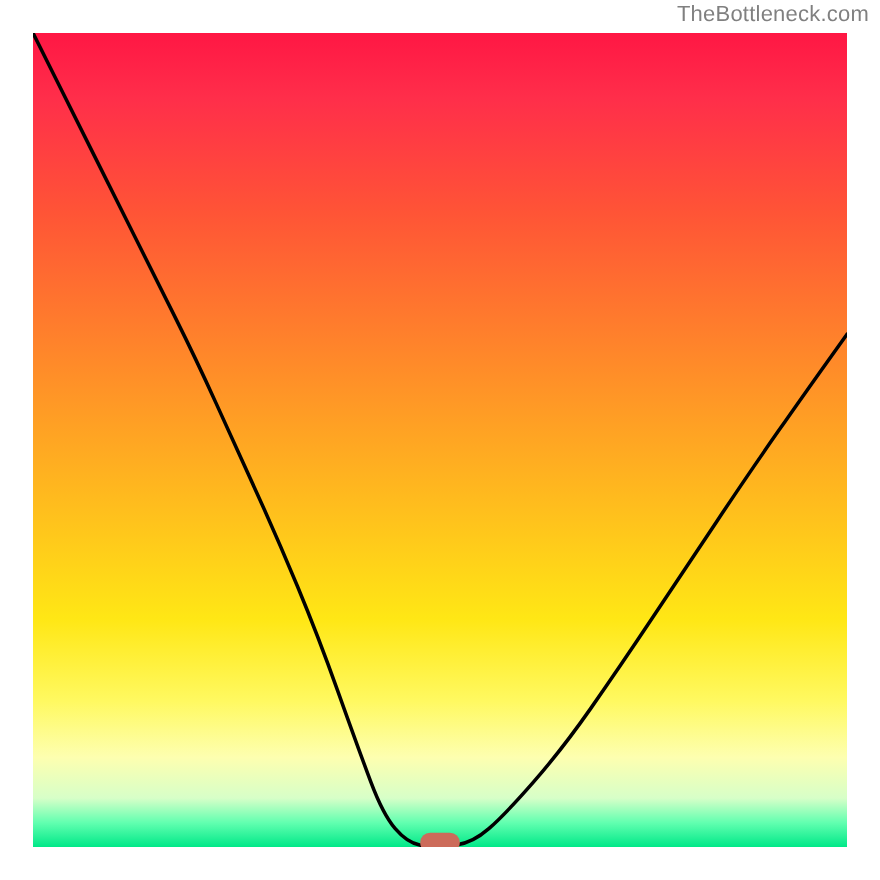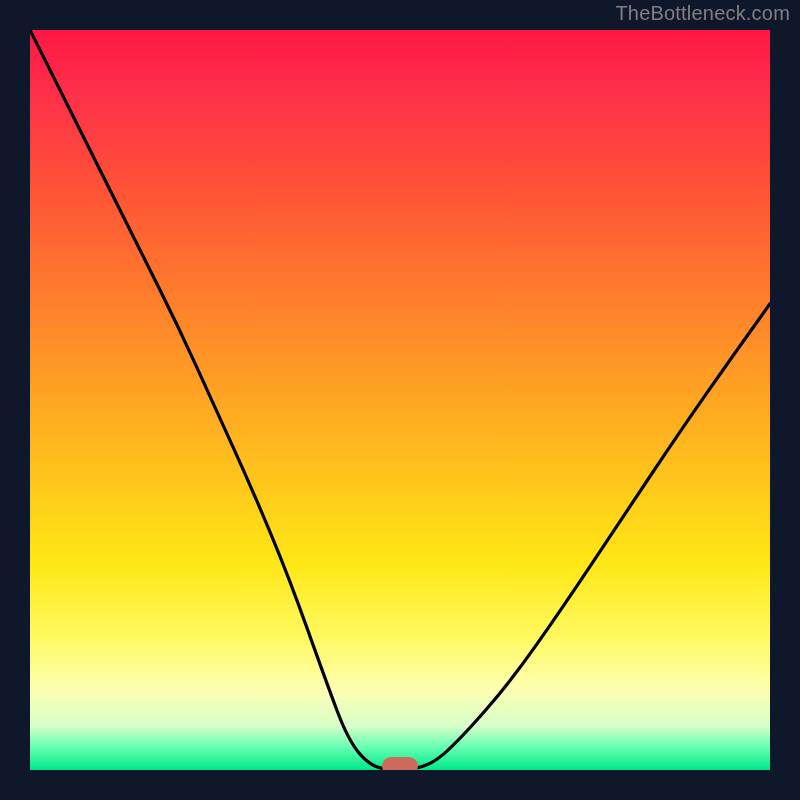--- a/index.html
+++ b/index.html
@@ -8,21 +8,21 @@
     width: 800px;
     height: 800px;
     background: #000;
     overflow: hidden;
     font-family: Arial, Helvetica, sans-serif;
   }
   .frame {
     position: relative;
     width: 800px;
     height: 800px;
-    background: #0f172a;
+    background: #ffffff;
   }
   .watermark {
     position: absolute;
     top: 2px;
     right: 10px;
     color: #808080;
     font-size: 20px;
     font-weight: 500;
     letter-spacing: 0.2px;
     z-index: 5;

